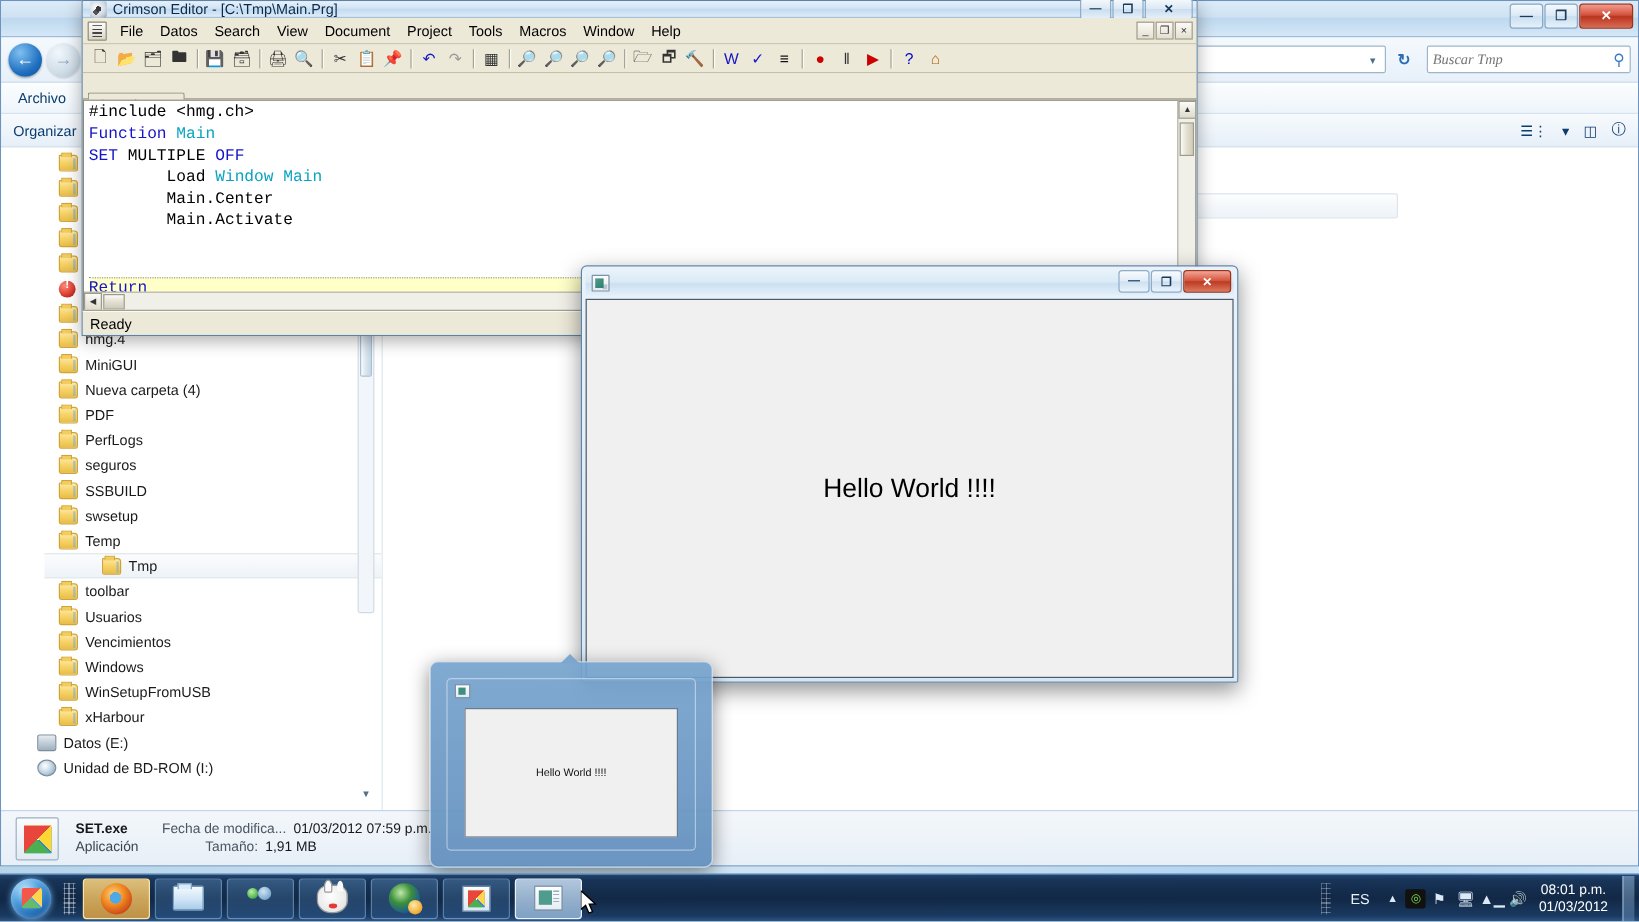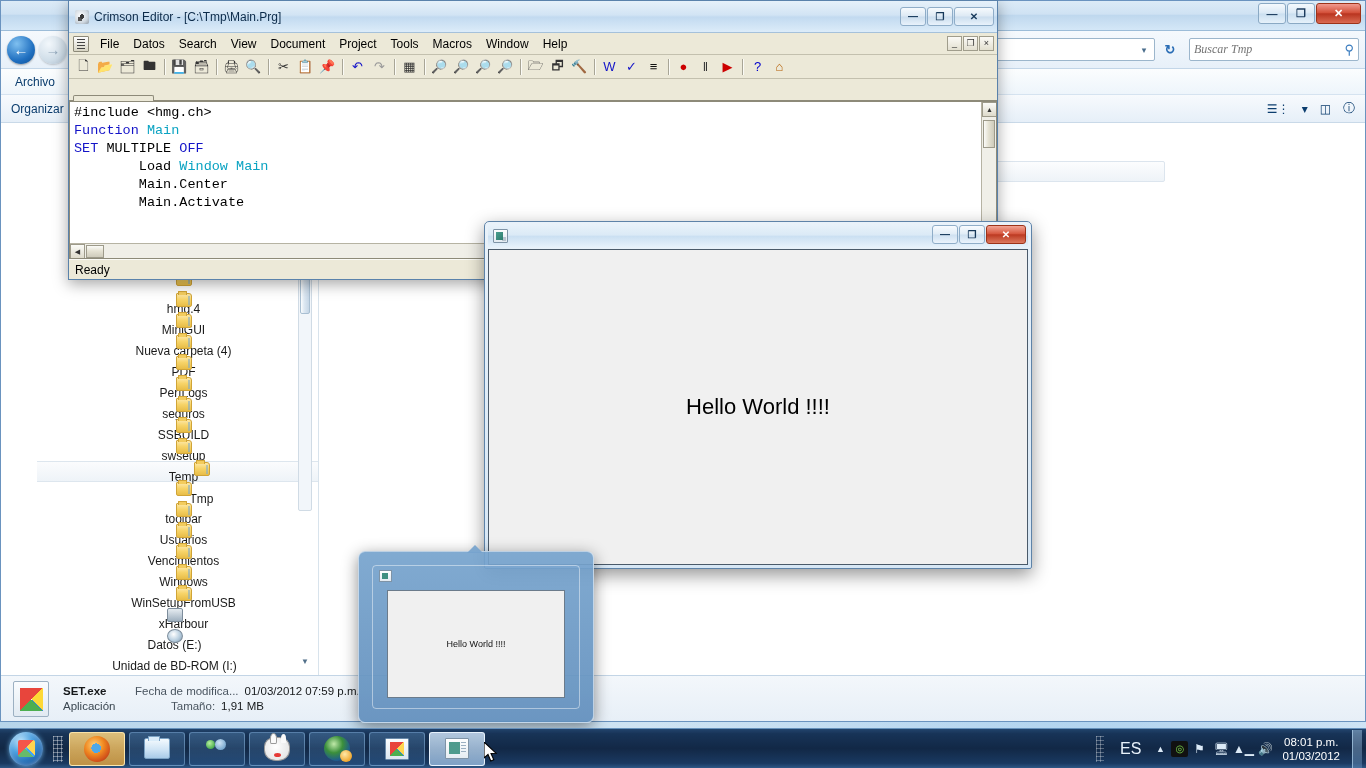--- a/index.html
+++ b/index.html
@@ -108,24 +108,23 @@
   .exp-body { flex:1; display:flex; background:#fff; overflow:hidden; position:relative; }
 
   
   .navpane {
     width: 318px; background: #fff;
     border-right: 1px solid #d8e3ec;
     position: relative; overflow: hidden;
     padding-top: 2px;
   }
   .nav-item {
-    height: 21px; display:flex; align-items:center; gap:16px;
+    height: 21px; display:flex; align-items:center; gap:6px;
     padding-left: 48px; font-size: 12px; color:#1a1a1a;
     white-space: nowrap;
-    flex-direction: column;
   }
   .nav-item.drive { padding-left: 30px; }
   .nav-item.selected {
     background: linear-gradient(180deg, #fbfcfd 0%, #eef3f8 100%);
     border-top: 1px solid #dde6ee; border-bottom: 1px solid #dde6ee; margin-left: 36px;
   }
   .folder-ico {
     width: 16px; height: 14px; flex: none; position: relative;
     background: linear-gradient(180deg, #fde8a8 0%, #f7d469 45%, #e8bd47 100%);
     border: 1px solid #d0a437; border-radius: 1px 3px 2px 2px;
@@ -235,21 +234,21 @@
 
   
   #crimson {
     position:absolute; left:68px; top:0; width:930px; height:280px;
     background:#ece9d8;
     border:1px solid #5a82ab;
     box-shadow: 0 4px 14px rgba(0,0,0,.35);
     display:flex; flex-direction:column;
   }
   .ce-title {
-    height:32px; display:flex; align-items:center; padding-left:6px; gap:5px;
+    height:14px; display:flex; align-items:center; padding-left:6px; gap:5px;
     background: linear-gradient(180deg,#e6f1fa 0%, #d2e4f4 45%, #c2daf0 52%, #dcecf9 100%);
     border-bottom:1px solid #a5c1da;
     font-size:12px; color:#0c2b4a;justify-content:flex-end;
   }
   .ce-ico {
     width:14px; height:14px; flex:none;
     background: radial-gradient(circle at 40% 40%, #fff, #cfd8e0 60%, #8f9aa5);
     border-radius:2px; position:relative; overflow:hidden;
   }
   .ce-ico::after{
@@ -499,21 +498,21 @@
   }
   .tb-right-area {
     margin-left:auto; display:flex; align-items:center; height:100%;
     padding-right:4px; gap:0;
   }
   .tray-grip {
     width:8px; height:26px; margin-right:8px;
     background: repeating-linear-gradient(180deg, rgba(255,255,255,.30) 0 1px, transparent 1px 4px),
                 repeating-linear-gradient(90deg, rgba(255,255,255,.30) 0 1px, transparent 1px 4px);
   }
-  .tray-lang { color:#e8f2fb; font-size:16px; padding:0 8px; }
+  .tray-lang { color:#e8f2fb; font-size:12px; padding:0 8px; }
   .tray-ico { width:22px; height:22px; display:flex; align-items:center; justify-content:center; color:#dceaf7; font-size:12px; }
   .tray-clock {
     color:#ffffff; font-size:11.5px; text-align:center; line-height:14px;
     padding: 0 10px 0 6px;
   }
   .showdesktop {
     width:10px; height:38px; margin-left:2px;
     background: linear-gradient(180deg, rgba(180,215,245,.45), rgba(120,165,210,.35));
     border-left:1px solid rgba(190,225,250,.6);
   }

